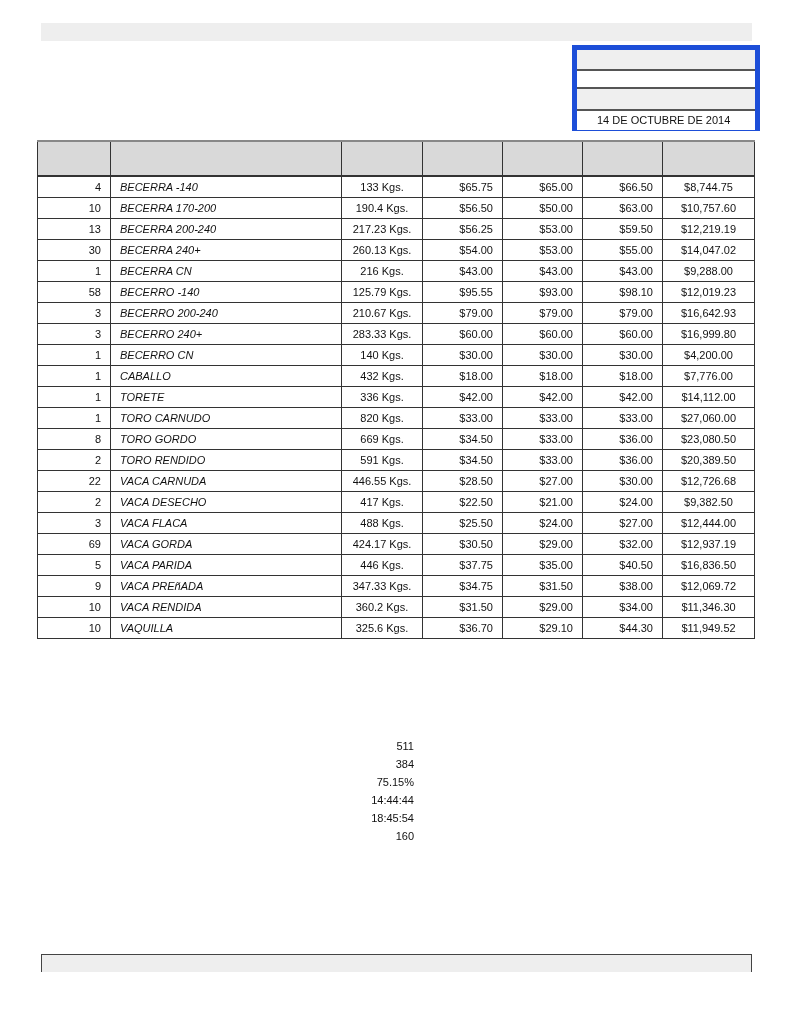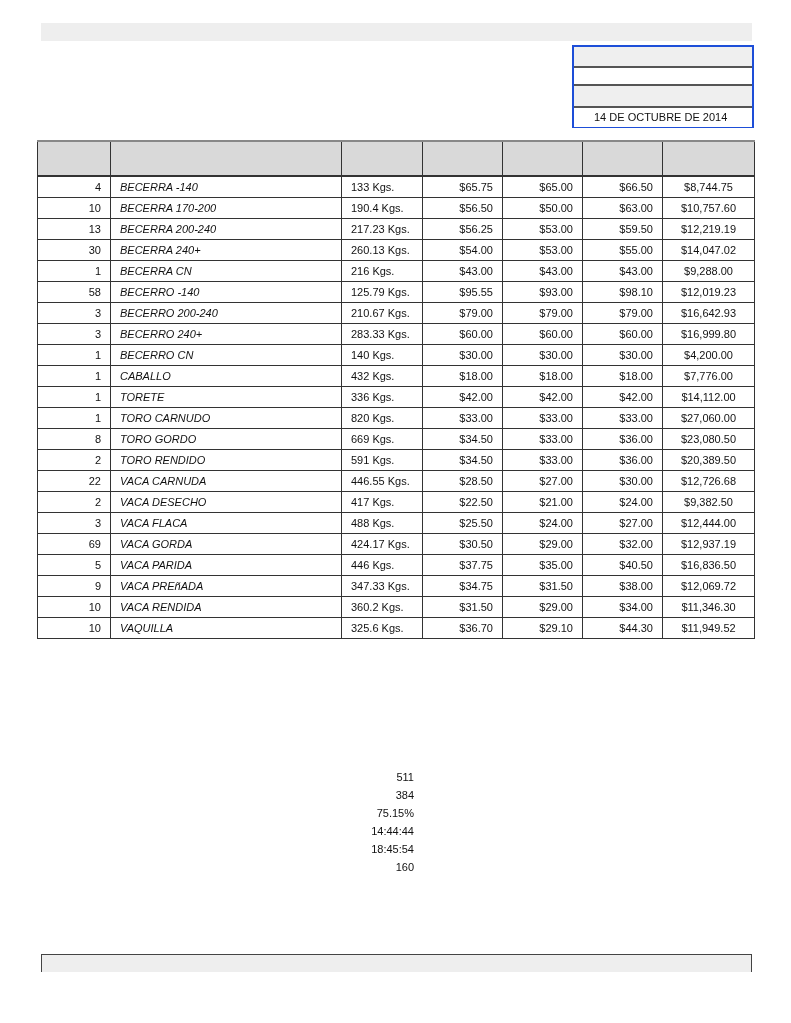--- a/index.html
+++ b/index.html
@@ -1,35 +1,35 @@
 <!DOCTYPE html>
 <html><head>
   <meta charset="utf-8">
   <style>
     html, body { margin: 0; padding: 0; background: #ffffff; }
     body { width: 791px; height: 1023px; position: relative; overflow: hidden;
            font-family: "Liberation Sans", sans-serif; color: #111; }
     .top-band { position: absolute; left: 41px; top: 23px; width: 711px; height: 18px; background: #eeeeee; }
-    .info-box { position: absolute; left: 572px; top: 45px; width: 178px; border: 2px solid #1d4ed8; border-bottom-width: 1px; }
+    .info-box { position: absolute; left: 572px; top: 45px; width: 178px; border: 5px solid #1d4ed8; border-bottom-width: 1px; }
     .info-box .cell { box-sizing: border-box; border-bottom: 2px solid #555; font-size: 11px; padding-left: 20px; line-height: 18px; }
     .info-box .cell:last-child { border-bottom: none; }
     .info-box .c1 { height: 21px; background: #efefef; }
     .info-box .c2 { height: 18px; background: #ffffff; }
     .info-box .c3 { height: 22px; background: #efefef; }
     .info-box .c4 { height: 19px; background: #ffffff; line-height: 19px; }
     table.data { position: absolute; left: 37px; top: 140px; border-collapse: collapse; font-size: 11px; }
     table.data th { background: #d9d9d9; height: 31px; border: 1px solid #333; border-top: 2px solid #888; }
     table.data td { border: 1px solid #333; height: 20px; padding: 0 9px; white-space: nowrap; }
     table.data thead tr { border-bottom: 2px solid #333; }
     .col-qty { width: 54px; text-align: right; }
     .col-desc { width: 212px; text-align: left; font-style: italic; }
-    .col-w { width: 62px; text-align: left; }
+    .col-w { width: 62px; text-align: center; }
     .col-p { width: 61px; text-align: right; }
     .col-t { width: 73px; text-align: center; }
-    .summary { position: absolute; left: 340px; top: 737px; width: 74px; font-size: 11px; text-align: right; margin-top: 31px; }
+    .summary { position: absolute; left: 340px; top: 737px; width: 74px; font-size: 11px; text-align: right; }
     .summary div { height: 18px; line-height: 18px; }
     .footer-band { position: absolute; left: 41px; top: 954px; width: 709px; height: 17px;
                    background: #eeeeee; border-top: 1px solid #444; border-left: 1px solid #444; border-right: 1px solid #444; }
   </style>
 </head>
 <body>
 
 <div class="top-band"></div>
 
 <div class="info-box">

